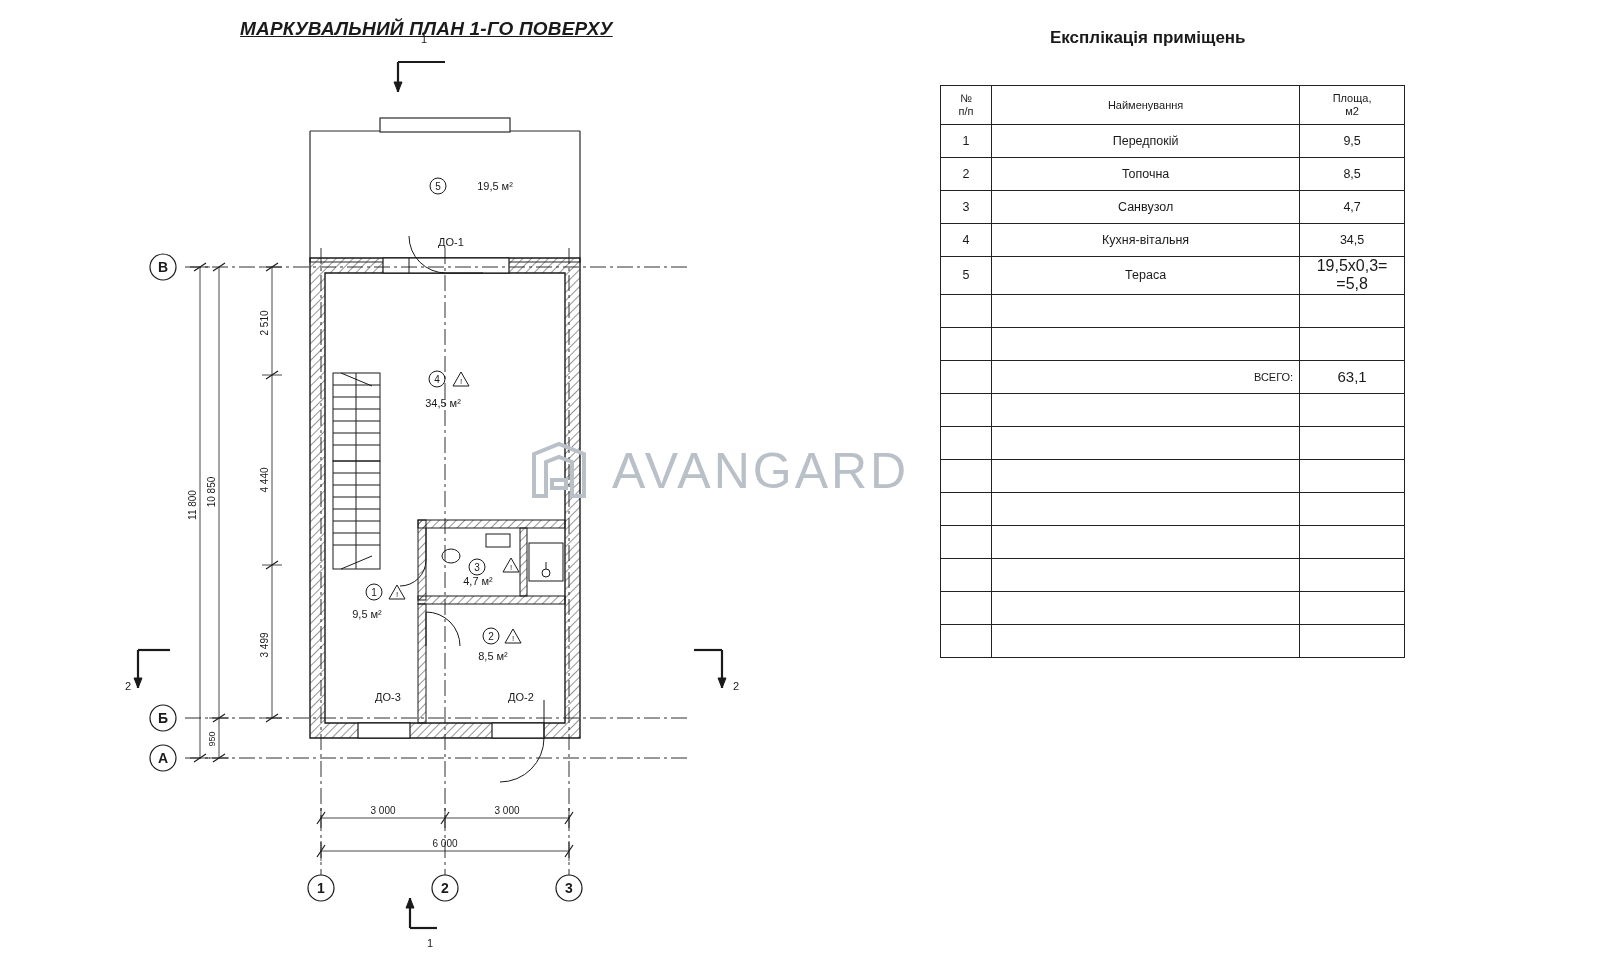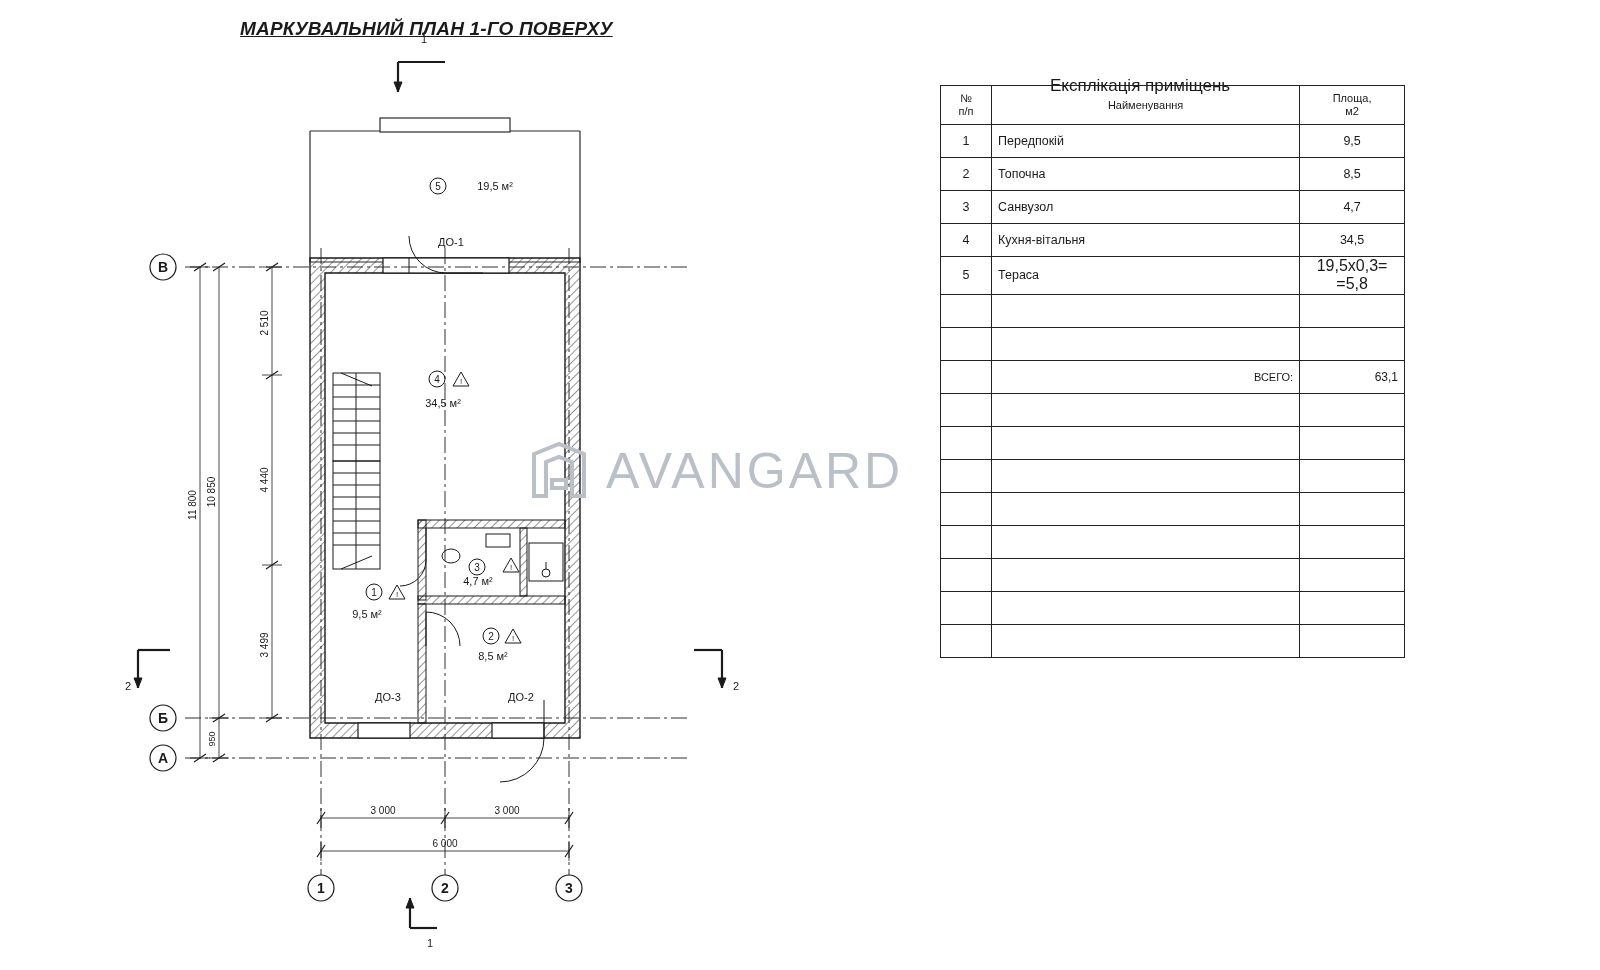--- a/index.html
+++ b/index.html
@@ -16,23 +16,22 @@
   
   #plan-title{
     position:absolute;left:240px;top:18px;
     font-size:19px;font-weight:bold;letter-spacing:.2px;
     text-decoration:underline;
     white-space:nowrap;
     font-style:italic;
   }
   #table-title{
     position:absolute;left:1050px;top:28px;
-    font-size:17px;font-weight:normal;
+    font-size:17px;font-weight:bold;
     white-space:nowrap;
-    margin-top:48px;
   }
 
   
   #drawing{position:absolute;left:0;top:0;width:940px;height:970px;}
   #drawing svg{position:absolute;left:0;top:0;}
 
   
   #exp-table{
     position:absolute;left:940px;top:85px;
     width:465px;
@@ -41,31 +40,31 @@
   }
   #exp-table th,#exp-table td{
     border:1px solid #222;
     height:22px;
     padding:0 6px;
     font-weight:normal;
     vertical-align:middle;
   }
   #exp-table th{height:38px;font-size:11px;text-align:center;line-height:1.15;}
   .col-num{width:42px;text-align:center;}
-  .col-name{width:328px;text-align:left;padding-left:16px;}
+  .col-name{width:328px;text-align:center;padding-left:16px;}
   .col-area{width:95px;text-align:center;margin-top:28px;}
   .row-h{height:33px;}
   .total-label{text-align:right;font-weight:bold;font-size:11px;padding-right:12px;}
-  .total-val{font-weight:bold;font-size:12px;text-align:right;}
+  .total-val{font-weight:bold;font-size:15px;text-align:center;}
   .two-line{font-size:16px;line-height:1.15;}
 
   
   #watermark{
     position:absolute;left:528px;top:440px;
-    display:flex;align-items:center;gap:16px;
+    display:flex;align-items:center;gap:22px;
     color:#b9c0c8;
     pointer-events:none;
     user-select:none;
     justify-content:space-between;
   }
   #watermark .wm-text{
     font-size:50px;letter-spacing:3px;font-weight:normal;
     color:#b9c0c8;
   }
 </style>

